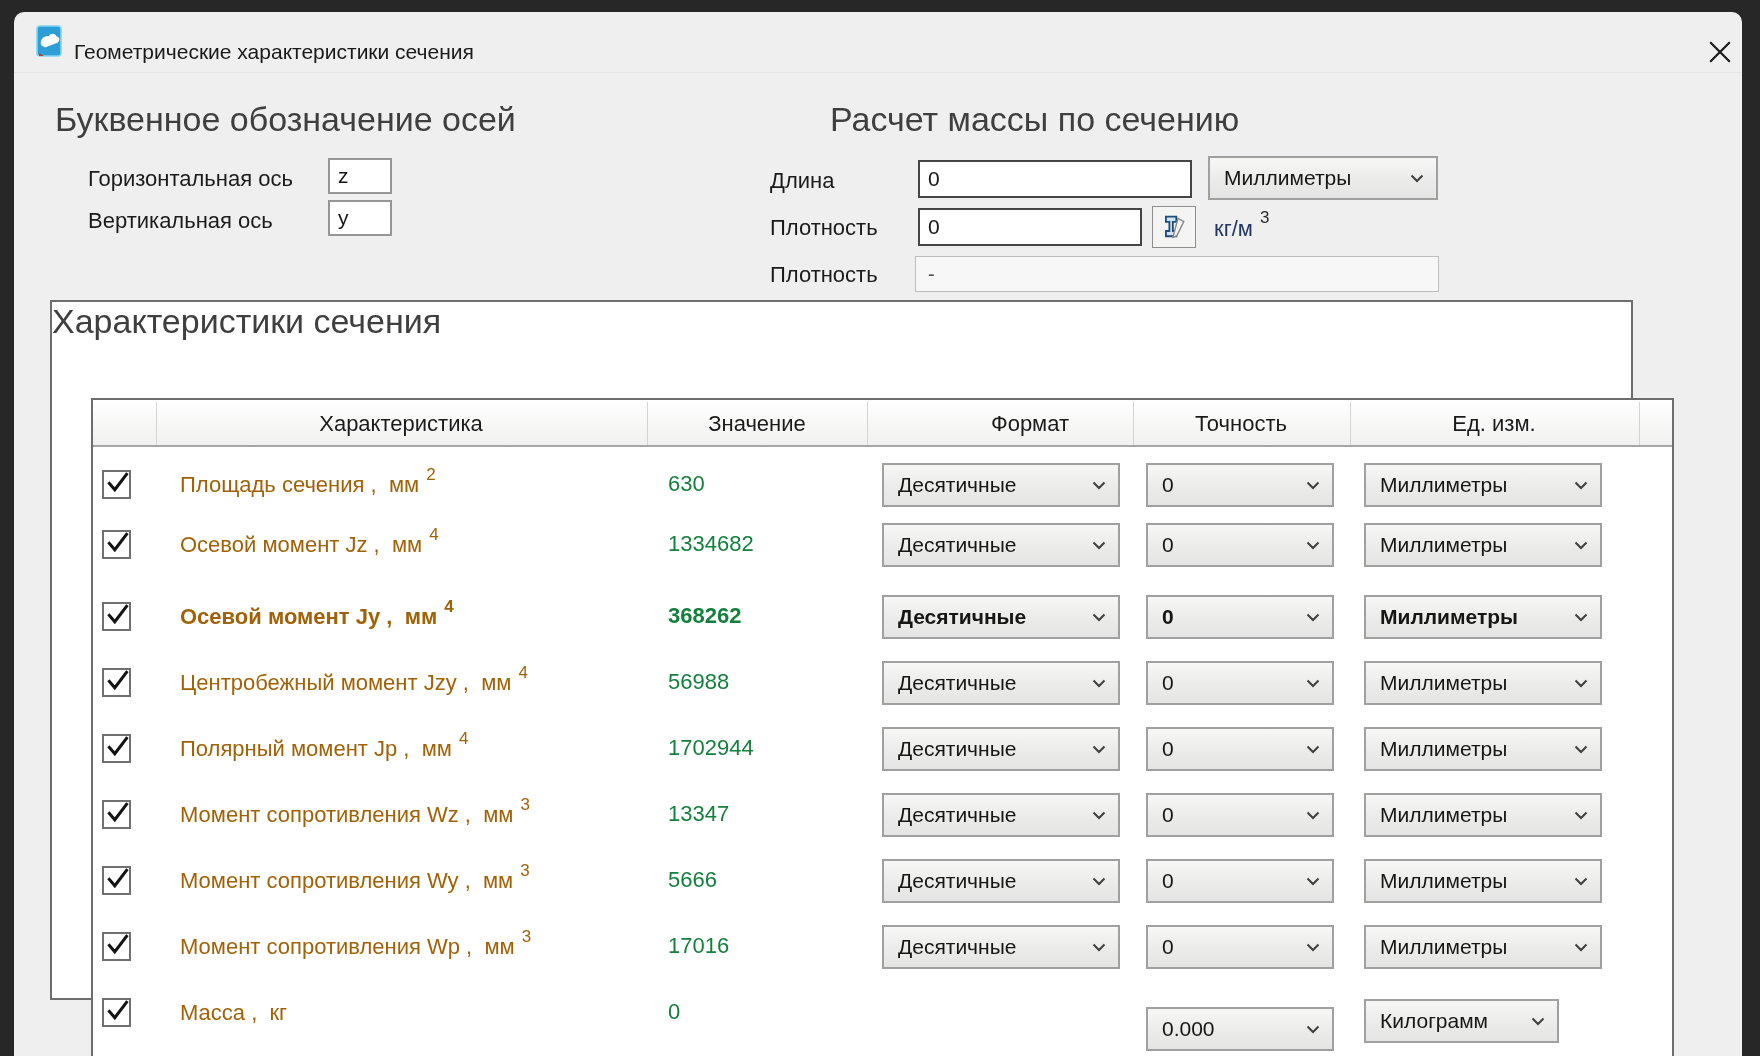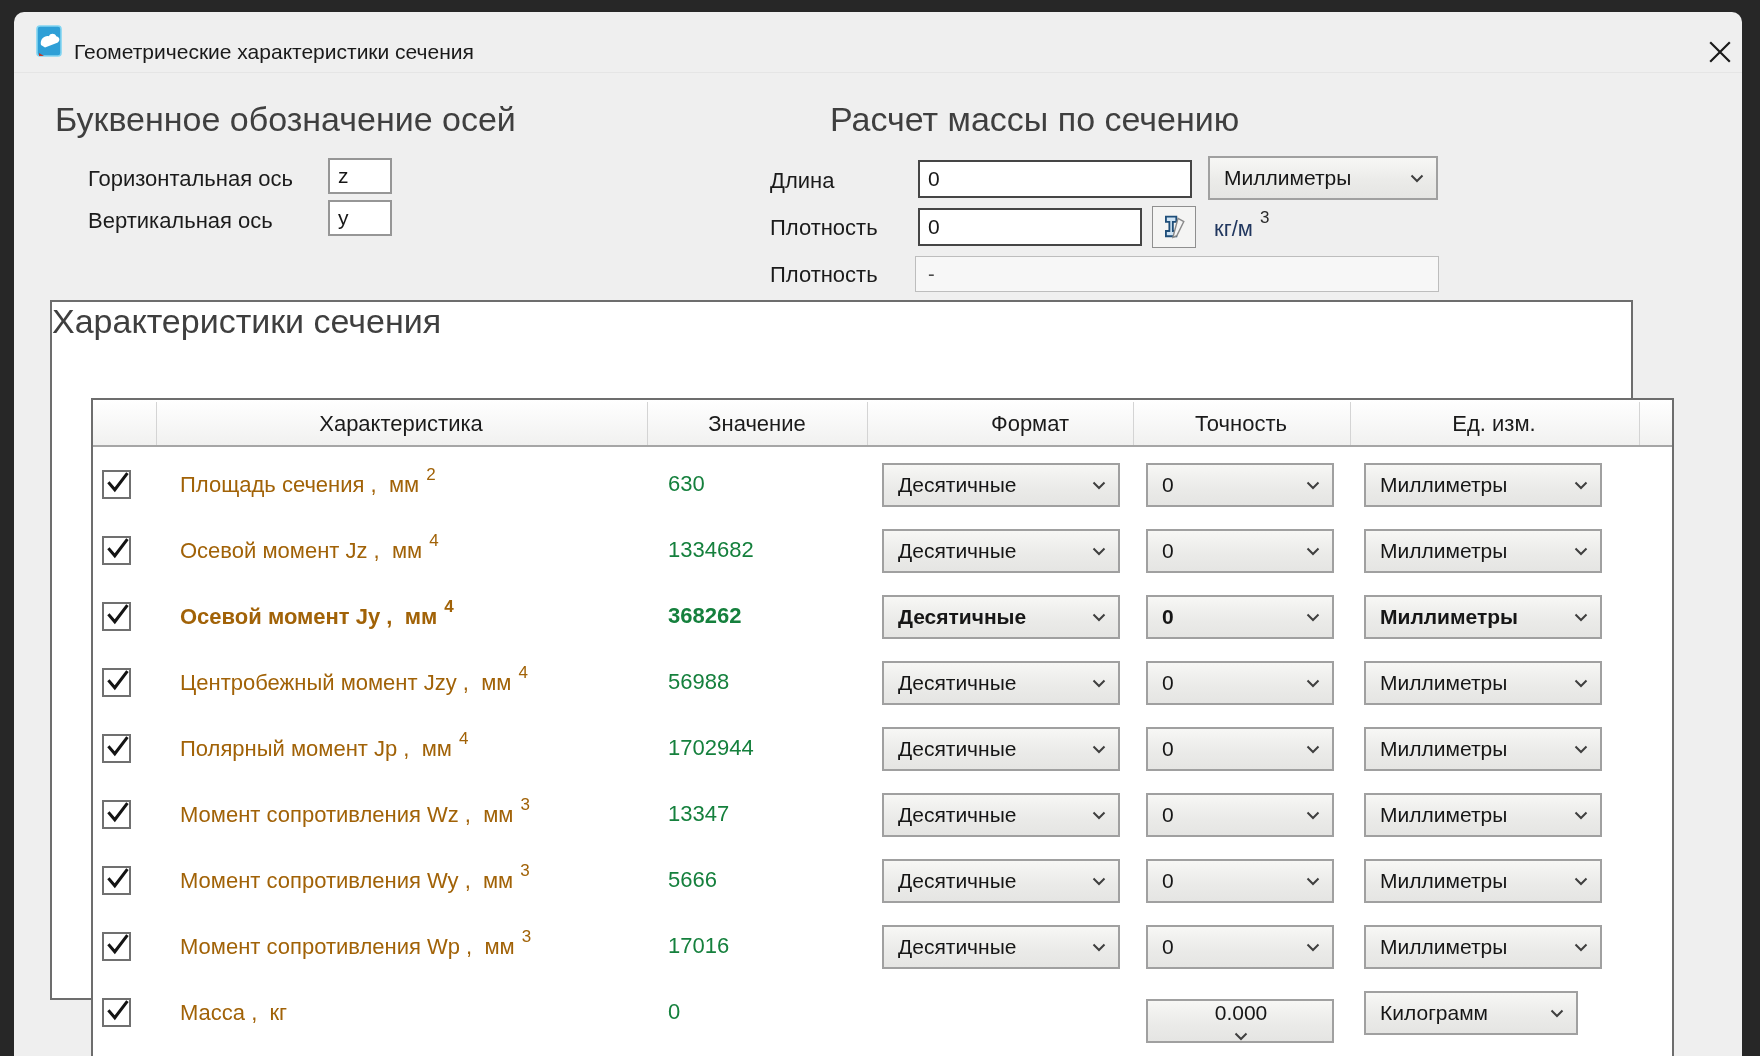--- a/index.html
+++ b/index.html
@@ -167,21 +167,21 @@
           </div>
           <div class="dd" style="left: 1271px; width: 238px; top: 0px;">
             <span class="ddlbl">Миллиметры</span>
             <span class="ddchev">
               <svg viewBox="0 0 14 9" width="14" height="9">
                 <path d="M1.5 1.5 L7 7 L12.5 1.5" stroke="#3f3f3f" stroke-width="2" fill="none"></path>
               </svg>
             </span>
           </div>
         </div>
-        <div class="trow" style="top: 82px; padding-left: 47px;">
+        <div class="trow" style="top: 76px; padding-left: 47px;">
           <span class="cbx">
             <svg class="ck" viewBox="0 0 30 30">
               <polyline points="6,16 12,23 25,6"></polyline>
             </svg>
           </span>
           <span class="rlabel">Осевой момент Jz ,  мм<span class="rsup">4</span></span>
           <span class="rvalue">1334682</span>
           <div class="dd" style="left: 789px; width: 238px; top: 0px;">
             <span class="ddlbl">Десятичные</span>
             <span class="ddchev">
@@ -406,29 +406,29 @@
           </div>
         </div>
         <div class="trow" style="top: 544px;">
           <span class="cbx">
             <svg class="ck" viewBox="0 0 30 30">
               <polyline points="6,16 12,23 25,6"></polyline>
             </svg>
           </span>
           <span class="rlabel">Масса ,  кг</span>
           <span class="rvalue">0</span>
-          <div class="dd" style="left: 1053px; width: 188px; top: 8px; flex-direction: column;">
+          <div class="dd" style="left: 1053px; width: 188px; top: 16px;">
             <span class="ddlbl">0.000</span>
             <span class="ddchev">
               <svg viewBox="0 0 14 9" width="14" height="9">
                 <path d="M1.5 1.5 L7 7 L12.5 1.5" stroke="#3f3f3f" stroke-width="2" fill="none"></path>
               </svg>
             </span>
           </div>
-          <div class="dd" style="left: 1271px; width: 214px; top: 0px;">
+          <div class="dd" style="left: 1271px; width: 195px; top: 8px;">
             <span class="ddlbl">Килограмм</span>
             <span class="ddchev">
               <svg viewBox="0 0 14 9" width="14" height="9">
                 <path d="M1.5 1.5 L7 7 L12.5 1.5" stroke="#3f3f3f" stroke-width="2" fill="none"></path>
               </svg>
             </span>
           </div>
         </div>
       </div>
   </div>

